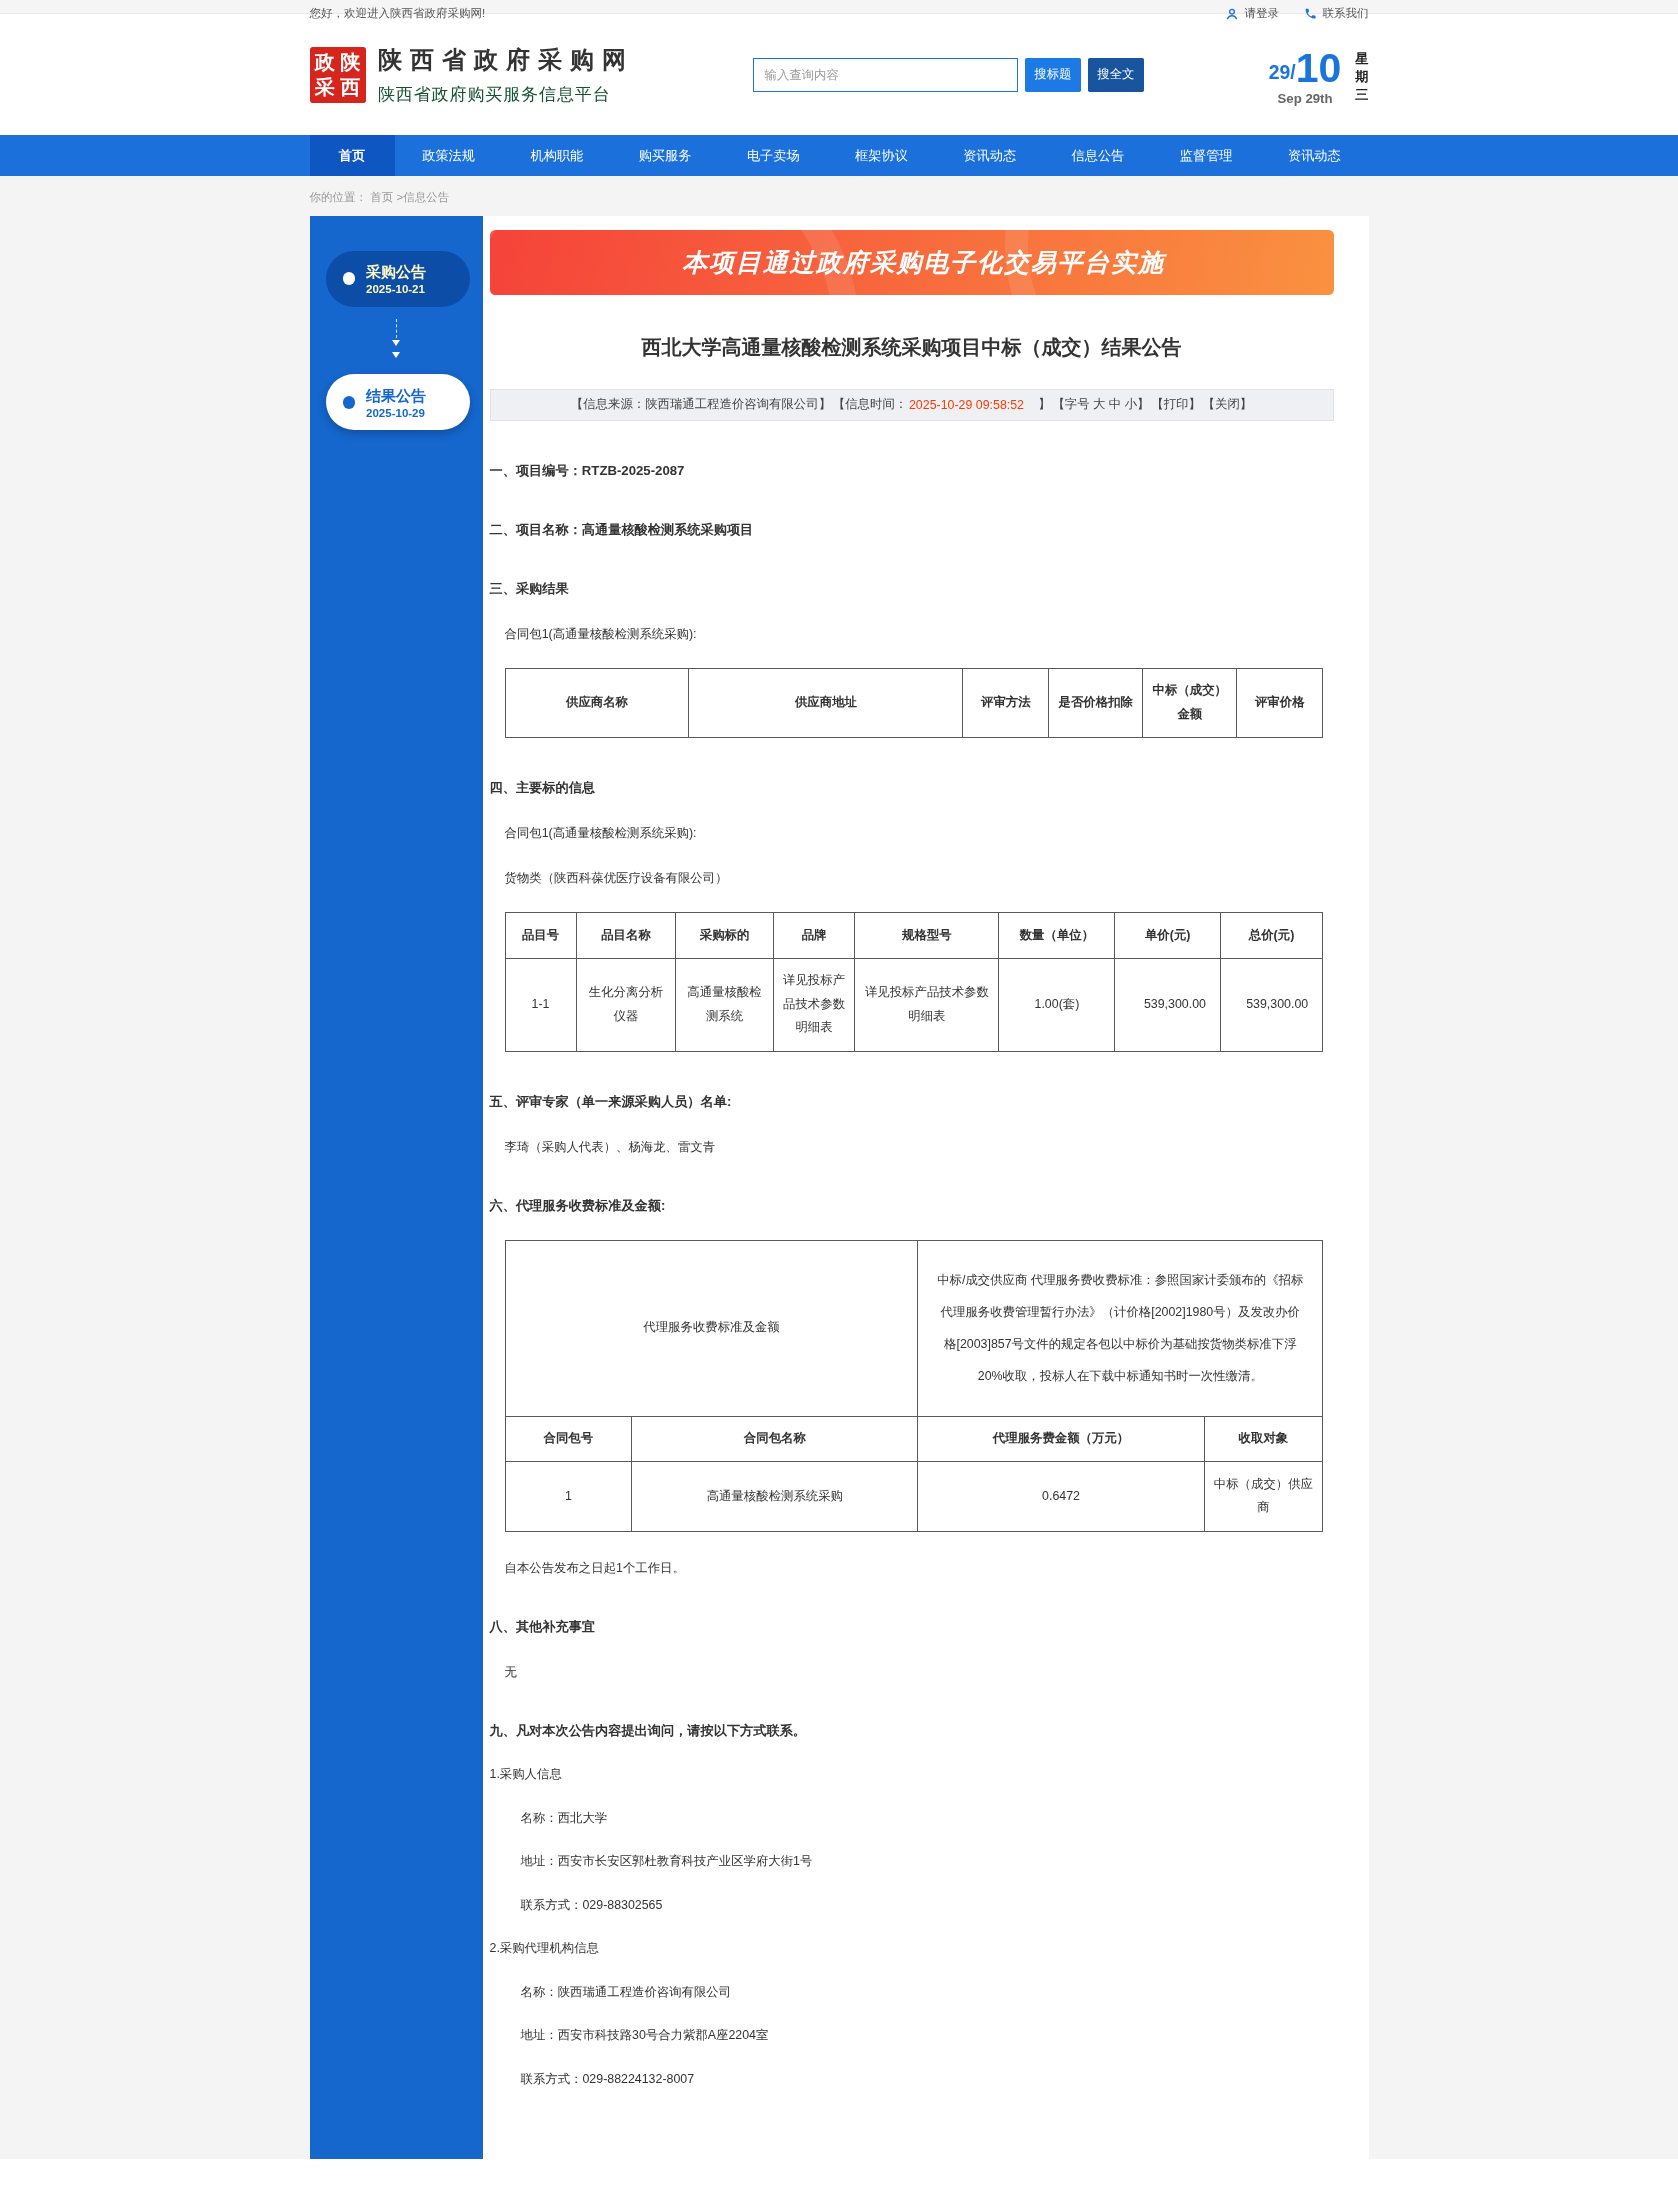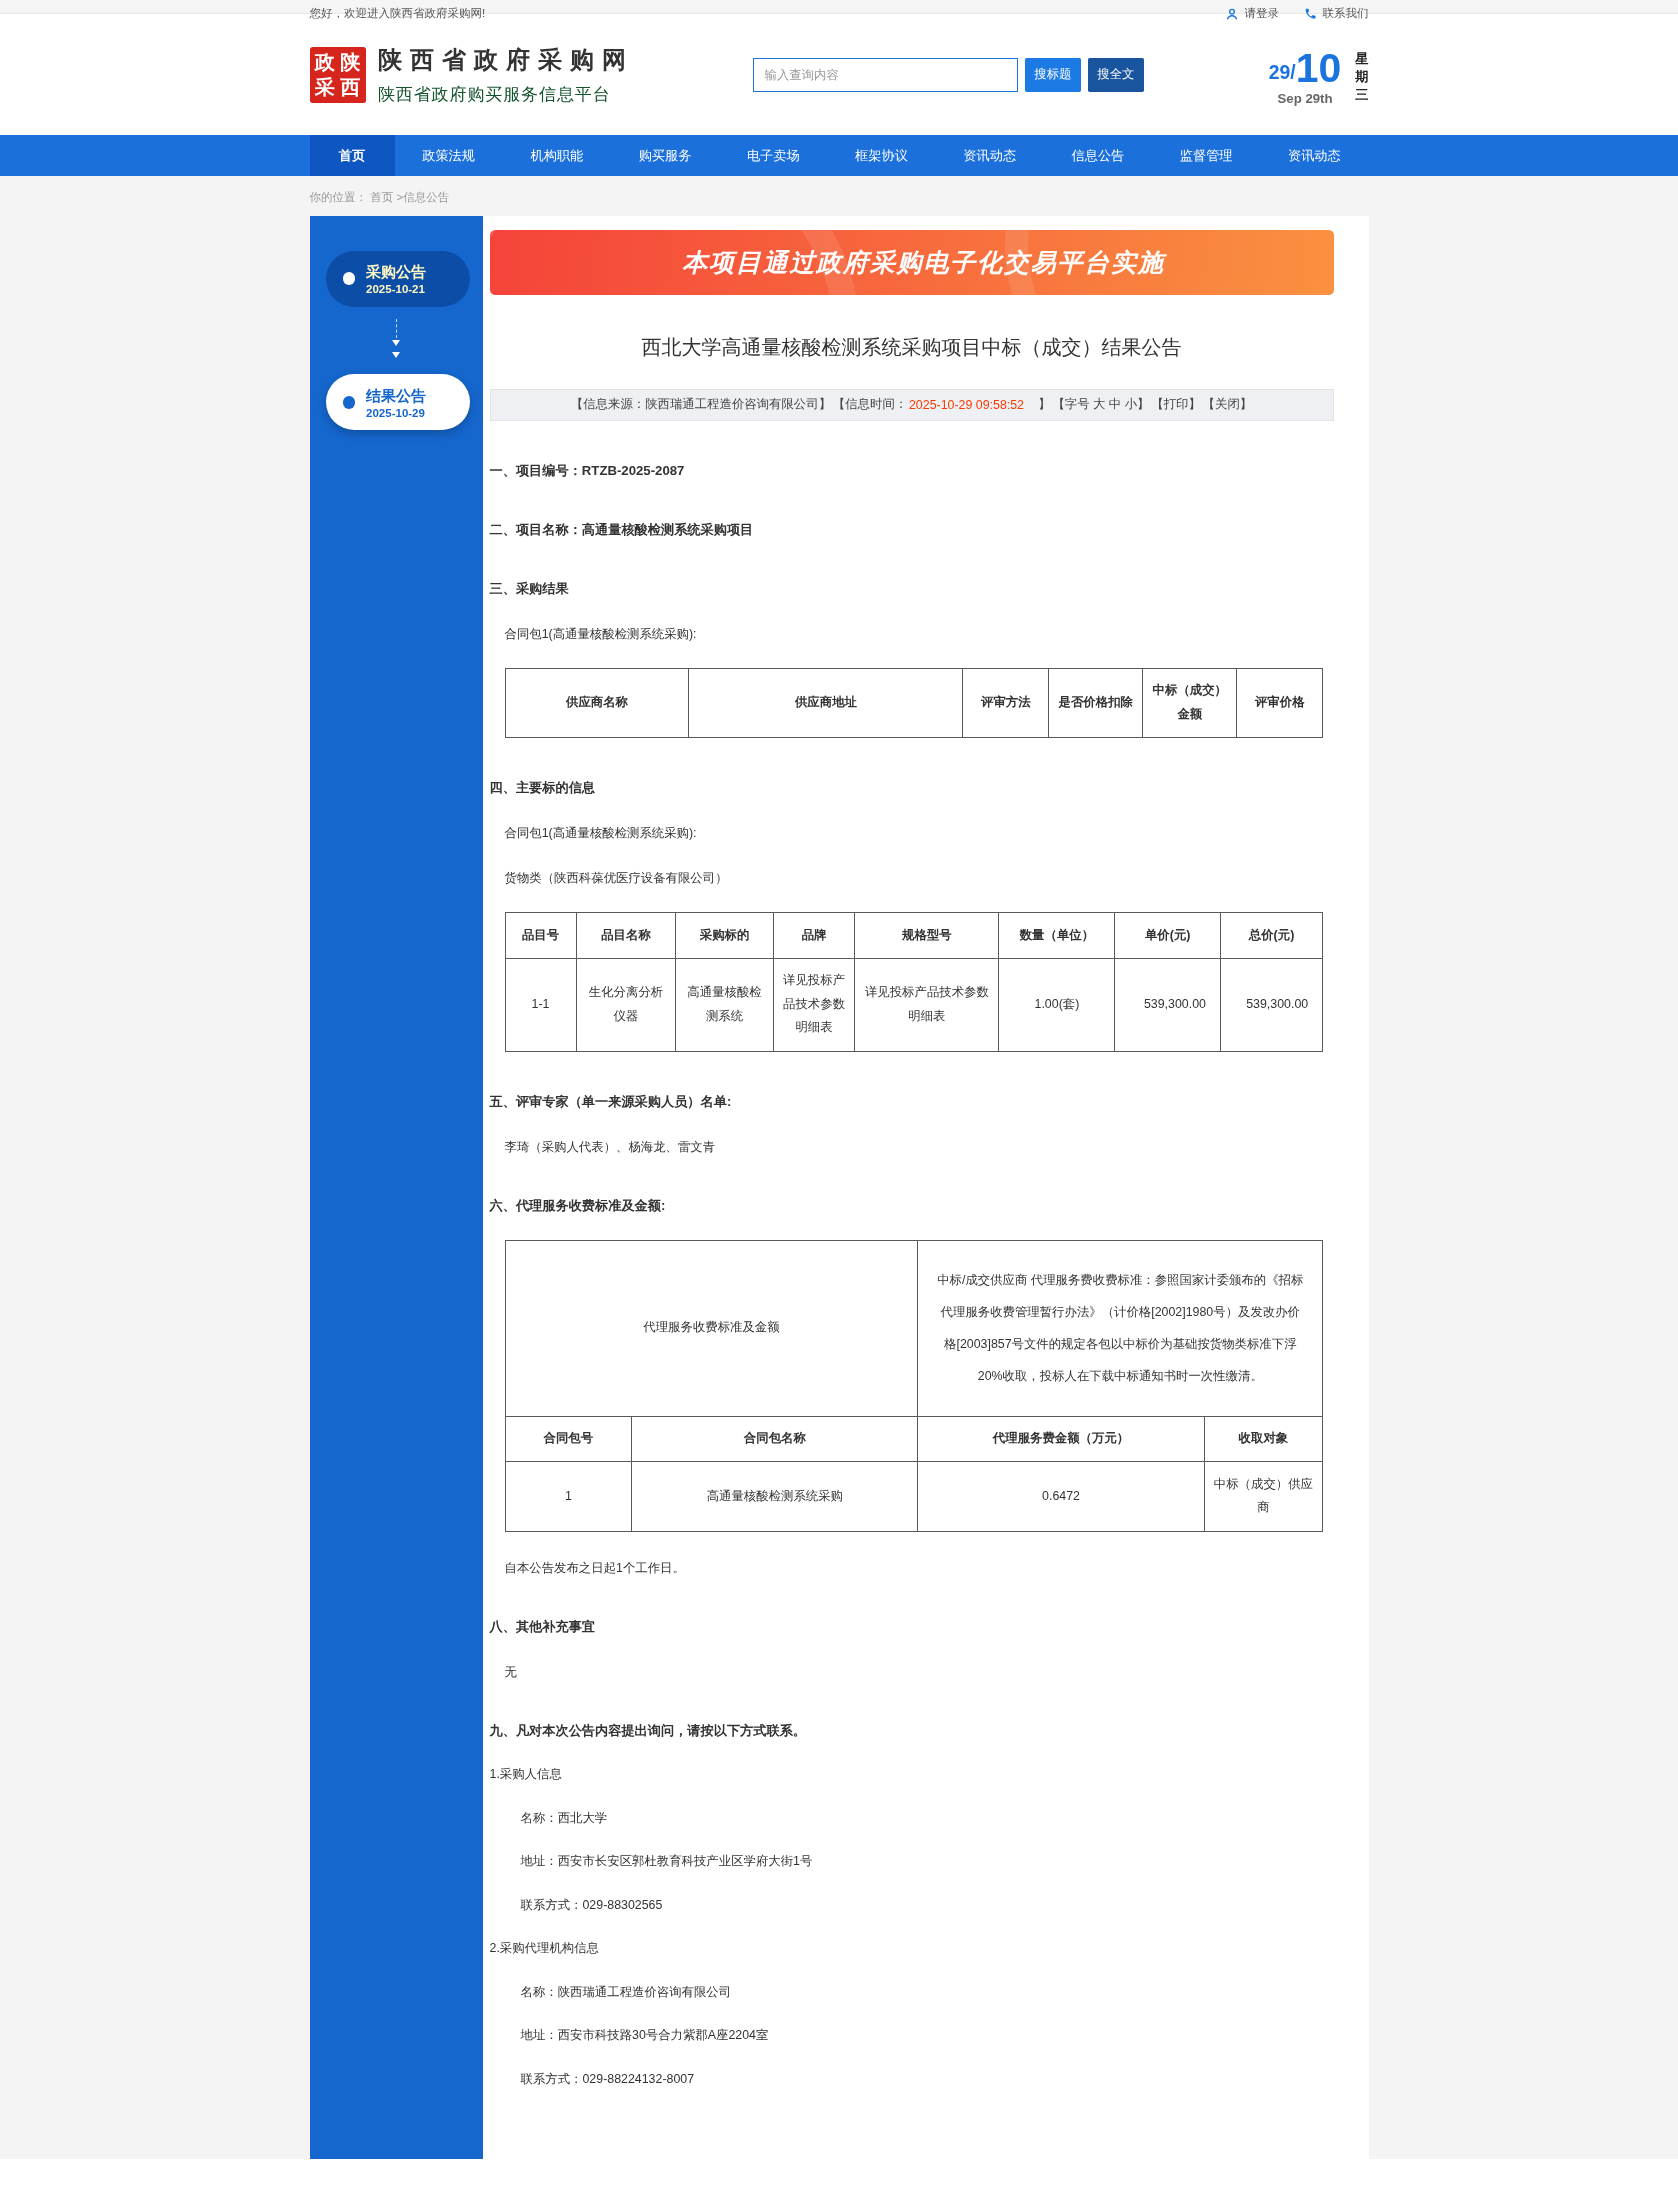--- a/index.html
+++ b/index.html
@@ -64,21 +64,21 @@
   .side-date{font-size:11.5px;font-weight:bold;margin-top:1.8px;}
   .side-arrow{display:flex;flex-direction:column;align-items:center;margin:12.4px 0;}
   .arr-line{width:0;height:19.4px;border-left:0.9px dashed #cfe0f5;}
   .arr-tri{width:0;height:0;border:4.4px solid transparent;border-top:6.2px solid #fff;margin-top:1.8px;}
 
   .content{flex:1;background:#fff;padding:14px 35px 71px 7px;min-height:1835px;}
   .banner{height:65px;border-radius:5.3px;background:linear-gradient(98deg,var(--banner_from),var(--banner_to));display:flex;align-items:center;justify-content:center;position:relative;overflow:hidden;}
   .banner::before{content:"";position:absolute;left:-53px;top:-106px;width:371px;height:371px;border-radius:50%;border:26.5px solid rgba(255,255,255,.10);}
   .banner::after{content:"";position:absolute;right:-35px;bottom:-132px;width:318px;height:318px;border-radius:50%;border:23px solid rgba(255,255,255,.10);}
   .banner-text{color:#fff;font-size:25px;font-weight:bold;font-style:italic;letter-spacing:1.8px;z-index:1;margin-left:24px;}
-  .art-title{font-size:20px;font-weight:normal;text-align:center;margin:39px 0 28px;color:#333;}
+  .art-title{font-size:20px;font-weight:bold;text-align:center;margin:39px 0 28px;color:#333;}
   .meta-bar{background:#eef0f3;border:0.9px solid #e3e3e3;height:32px;display:flex;align-items:center;justify-content:center;gap:1.8px;font-size:12.4px;color:#444;}
   .meta-time{color:var(--time_red);}
   .meta-link{color:#444;}
 
   .sec-h{font-size:13.2px;font-weight:bold;color:#333;margin:41px 0 0;}
   .sec-p{font-size:12.4px;color:#333;margin:28px 0 0 15px;}
   .cg-title{font-size:12.4px;color:#333;margin:26.5px 0 0;}
   .cg-line{font-size:12.4px;color:#333;margin:26.5px 0 0 31px;}
 
   table{border-collapse:collapse;width:97%;margin:25px 0 0 15px;font-size:12.4px;color:#333;}

